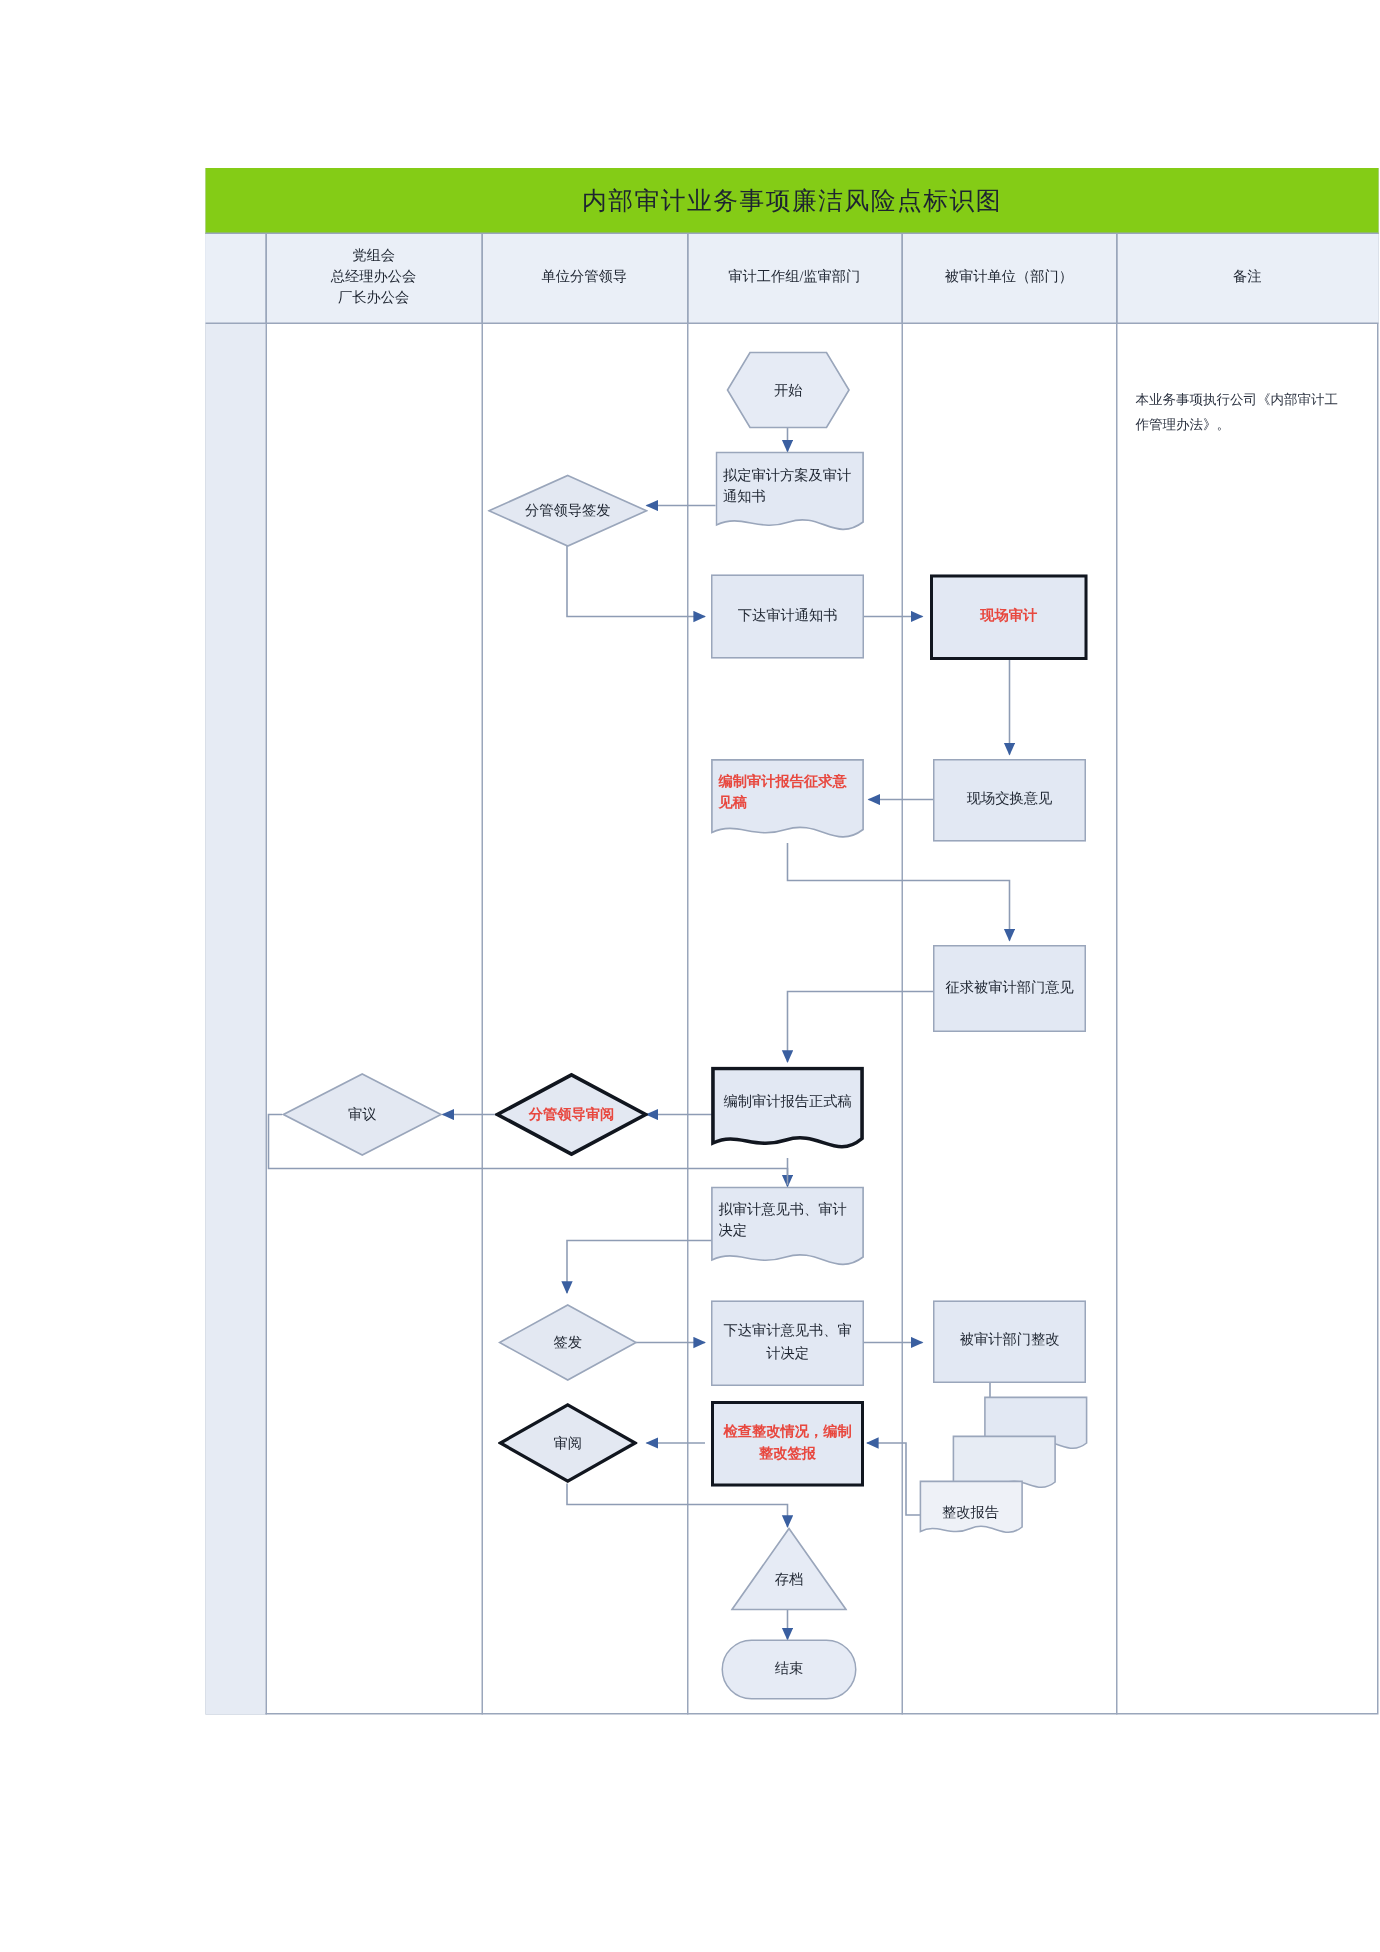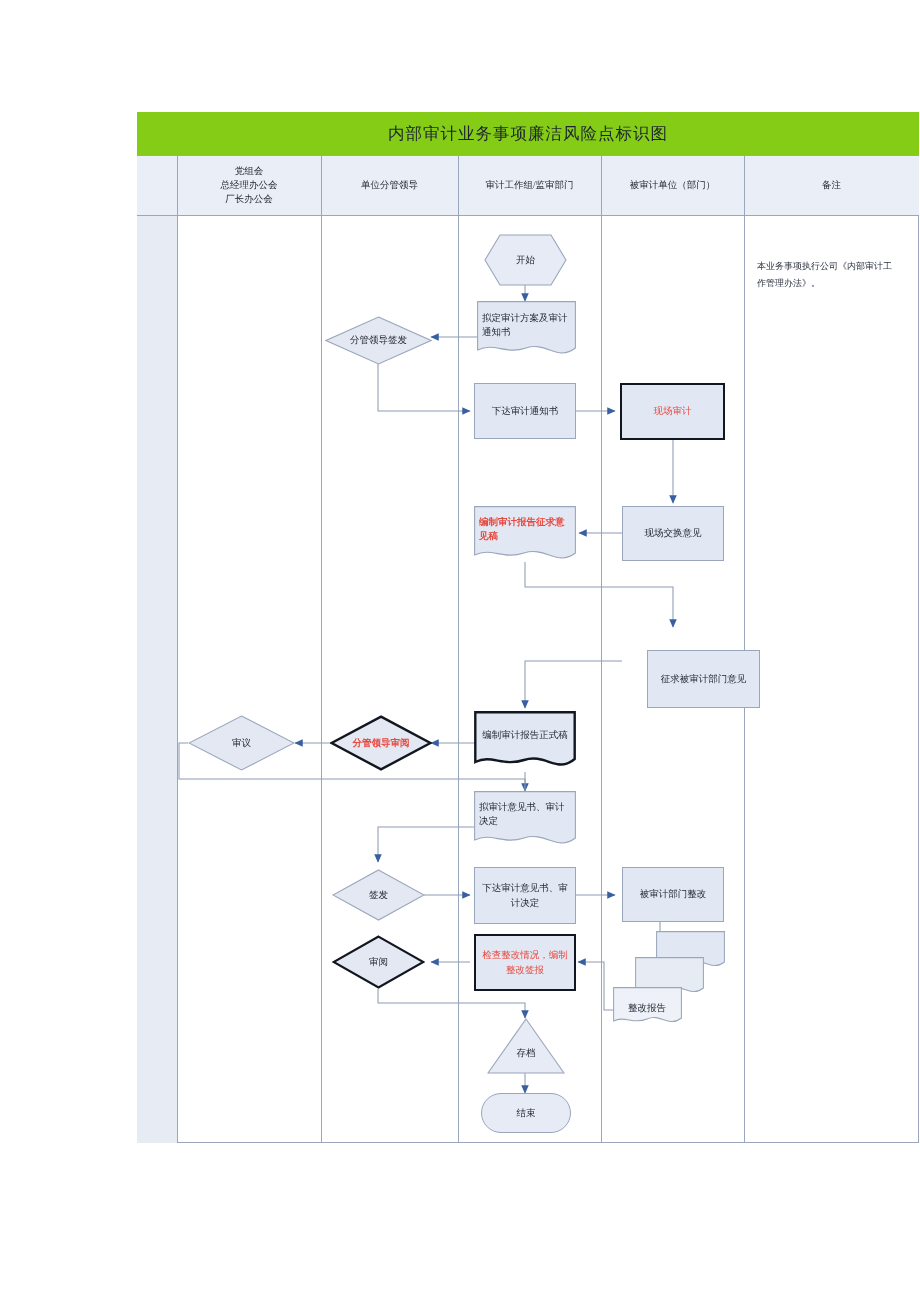--- a/index.html
+++ b/index.html
@@ -22,21 +22,21 @@
   .gutter-hdr{position:absolute;left:0;top:0;width:40px;height:104px;background:#e6ebf4;}
 
   
   svg.flow{position:absolute;left:0;top:0;width:920px;height:1301px;pointer-events:none;}
   .node{position:absolute;box-sizing:border-box;display:flex;align-items:center;
         justify-content:center;text-align:center;font-size:9.5px;line-height:1.5;color:#1d2430;}
   .nlabel{display:block;padding:0 5px;}
 
   .proc{background:#e2e8f3;border:1px solid #9aa6bb;}
   .proc.bold{border:2.4px solid #11161f;}
-  .red .nlabel{color:#e8483f;font-weight:normal;}
+  .red .nlabel{color:#e8483f;font-weight:bold;}
   .term{background:#e6ebf5;border:1px solid #9aa6bb;border-radius:22px;}
 
   .dia-wrap{position:absolute;}
   .dia-wrap .dlabel{position:absolute;inset:0;display:flex;align-items:center;justify-content:center;
                     font-size:9.5px;color:#1d2430;text-align:center;}
   .dia-wrap.red .dlabel{color:#e8483f;font-weight:bold;}
 
   .remark{position:absolute;font-size:9px;line-height:1.85;color:#2b3240;text-align:left;}
 </style>
 </head>
@@ -180,21 +180,21 @@
 
   <div style="position:absolute;left:474px;top:506px;width:102px;height:58px;">
     <svg viewBox="0 0 102 58" width="102" height="58">
       <path d="M0.6,0.6 H101.4 V47 C83,61 72,40 50,47 C28,54 18,41 0.6,49 Z" fill="#e2e8f3" stroke="#9aa6bb" stroke-width="1.1"></path>
     </svg>
     <div style="position:absolute;left:0;top:3px;width:102px;height:40px;display:flex;align-items:center;justify-content:center;">
       <span class="nlabel" style="font-size:9.5px;line-height:1.5;color:#e8483f;font-weight:bold;">编制审计报告征求意见稿</span>
     </div>
   </div>
 
-  <div class="node proc" style="left:622px;top:650px;width:113px;height:58px;margin-left:25px;">
+  <div class="node proc" style="left:622px;top:630px;width:102px;height:58px;">
     <span class="nlabel">征求被审计部门意见</span>
   </div>
 
   <div style="position:absolute;left:474px;top:711px;width:102px;height:62px;">
     <svg viewBox="0 0 102 62" width="102" height="62">
       <path d="M1.3,1.3 H100.7 V48 C83,63 72,42 50,49 C28,56 18,43 1.3,51 Z" fill="#e2e8f3" stroke="#11161f" stroke-width="2.4"></path>
     </svg>
     <div style="position:absolute;left:0;top:4px;width:102px;height:40px;display:flex;align-items:center;justify-content:center;">
       <span class="nlabel" style="font-size:9.5px;line-height:1.5;color:#1d2430;">编制审计报告正式稿</span>
     </div>

